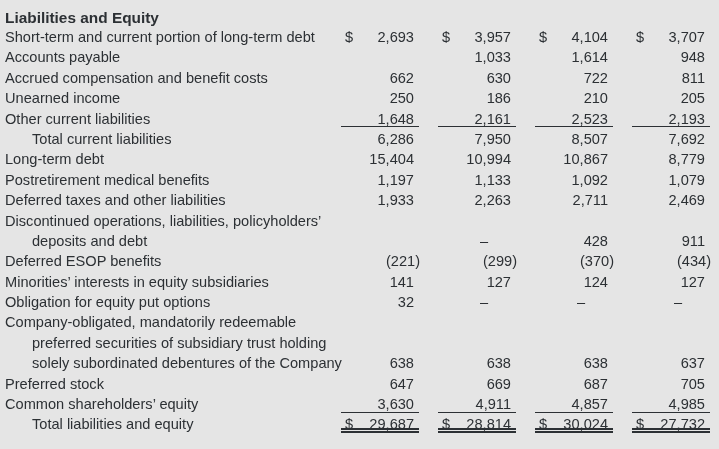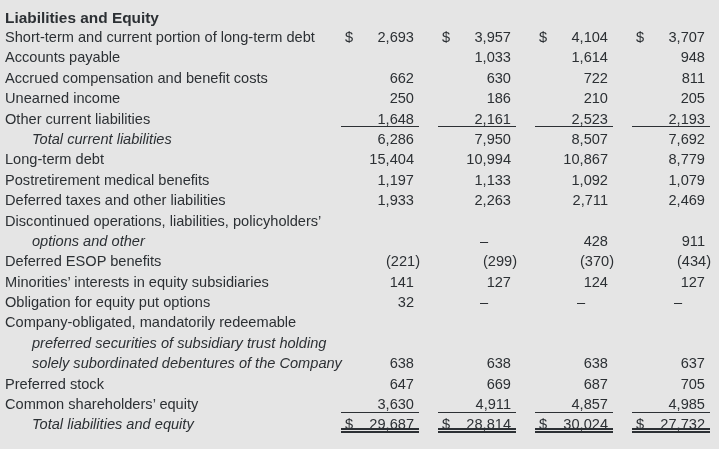--- a/index.html
+++ b/index.html
@@ -32,21 +32,20 @@
     align-items: flex-start;
   }
   .label {
     flex: 1 1 auto;
     min-width: 0;
     white-space: nowrap;
     overflow: visible;
   }
   .label.indent {
     padding-left: 27px;
-    font-style: italic;
   }
   .cell {
     flex: 0 0 auto;
     width: 78px;
     height: 17.5px;
     margin-left: 19px;
     box-sizing: border-box;
     padding: 0 5px 0 4px;
     display: flex;
     justify-content: flex-end;
@@ -211,21 +210,21 @@
         </div>
       </div>
       <div class="row">
         <div class="label">Discontinued operations, liabilities, policyholders’</div>
         <div class="cell"></div>
         <div class="cell"></div>
         <div class="cell"></div>
         <div class="cell"></div>
       </div>
       <div class="row">
-        <div class="label indent">options and other</div>
+        <div class="label indent">deposits and debt</div>
         <div class="cell">
           <span class="num dash">–</span>
         </div>
         <div class="cell">
           <span class="num">428</span>
         </div>
         <div class="cell">
           <span class="num">911</span>
         </div>
       </div>

